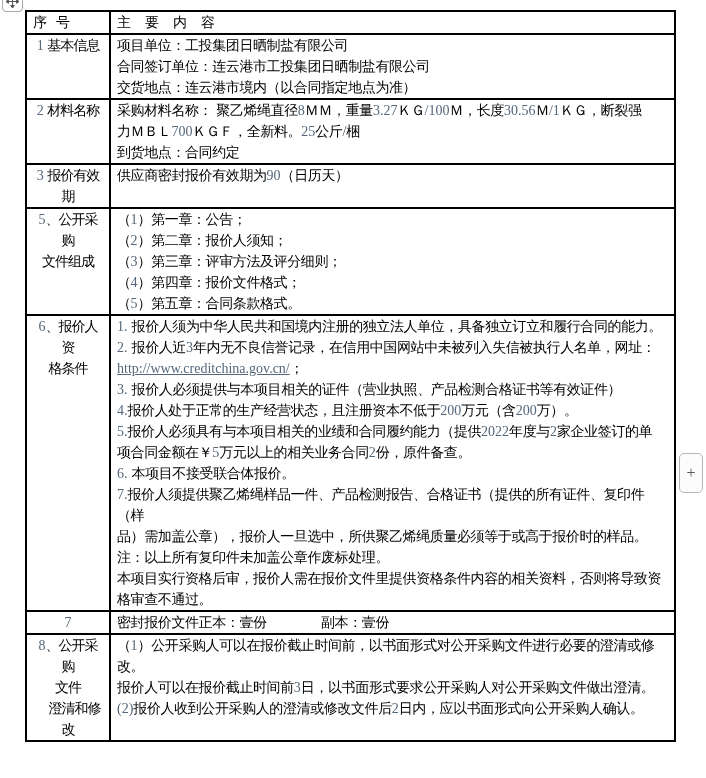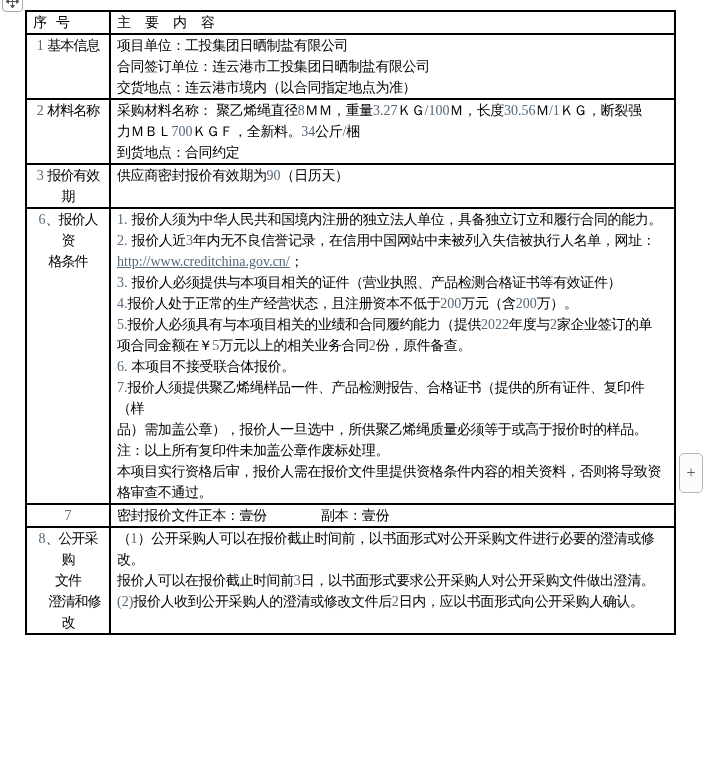--- a/index.html
+++ b/index.html
@@ -115,29 +115,40 @@
           <td class="content-cell">
             <div class="line">项目单位：工投集团日晒制盐有限公司</div>
             <div class="line">合同签订单位：连云港市工投集团日晒制盐有限公司</div>
             <div class="line">交货地点：连云港市境内（以合同指定地点为准）</div>
           </td>
         </tr>
         <tr>
           <td class="label-cell"><span class="num">2</span> 材料名称</td>
           <td class="content-cell">
             <div class="line">采购材料名称： 聚乙烯绳直径<span class="num">8</span>ＭＭ，重量<span class="num">3.27</span>ＫＧ<span class="num">/100</span>Ｍ，长度<span class="num">30.56</span>Ｍ<span class="num">/1</span>ＫＧ，断裂强
-力ＭＢＬ<span class="num">700</span>ＫＧＦ，全新料。<span class="num">34</span>公斤<span class="num">/</span>梱</div>
+力ＭＢＬ<span class="num">700</span>ＫＧＦ，全新料。<span class="num">25</span>公斤<span class="num">/</span>梱</div>
             <div class="line">到货地点：合同约定</div>
           </td>
         </tr>
         <tr>
           <td class="label-cell"><span class="num">3</span> 报价有效
 期</td>
           <td class="content-cell">
             <div class="line">供应商密封报价有效期为<span class="num">90</span>（日历天）</div>
+          </td>
+        </tr>
+        <tr>
+          <td class="label-cell"><span class="num">5</span>、公开采购
+文件组成</td>
+          <td class="content-cell">
+            <div class="line">（<span class="num">1</span>）第一章：公告；</div>
+            <div class="line">（<span class="num">2</span>）第二章：报价人须知；</div>
+            <div class="line">（<span class="num">3</span>）第三章：评审方法及评分细则；</div>
+            <div class="line">（<span class="num">4</span>）第四章：报价文件格式；</div>
+            <div class="line">（<span class="num">5</span>）第五章：合同条款格式。</div>
           </td>
         </tr>
         <tr>
           <td class="label-cell"><span class="num">6</span>、报价人资
 格条件</td>
           <td class="content-cell">
             <div class="line"><span class="num">1.</span> 报价人须为中华人民共和国境内注册的独立法人单位，具备独立订立和履行合同的能力。</div>
             <div class="line"><span class="num">2.</span> 报价人近<span class="num">3</span>年内无不良信誉记录，在信用中国网站中未被列入失信被执行人名单，网址：</div>
             <div class="line"><span class="num link">http://www.creditchina.gov.cn/</span>；</div>
             <div class="line"><span class="num">3.</span> 报价人必须提供与本项目相关的证件（营业执照、产品检测合格证书等有效证件）</div>

